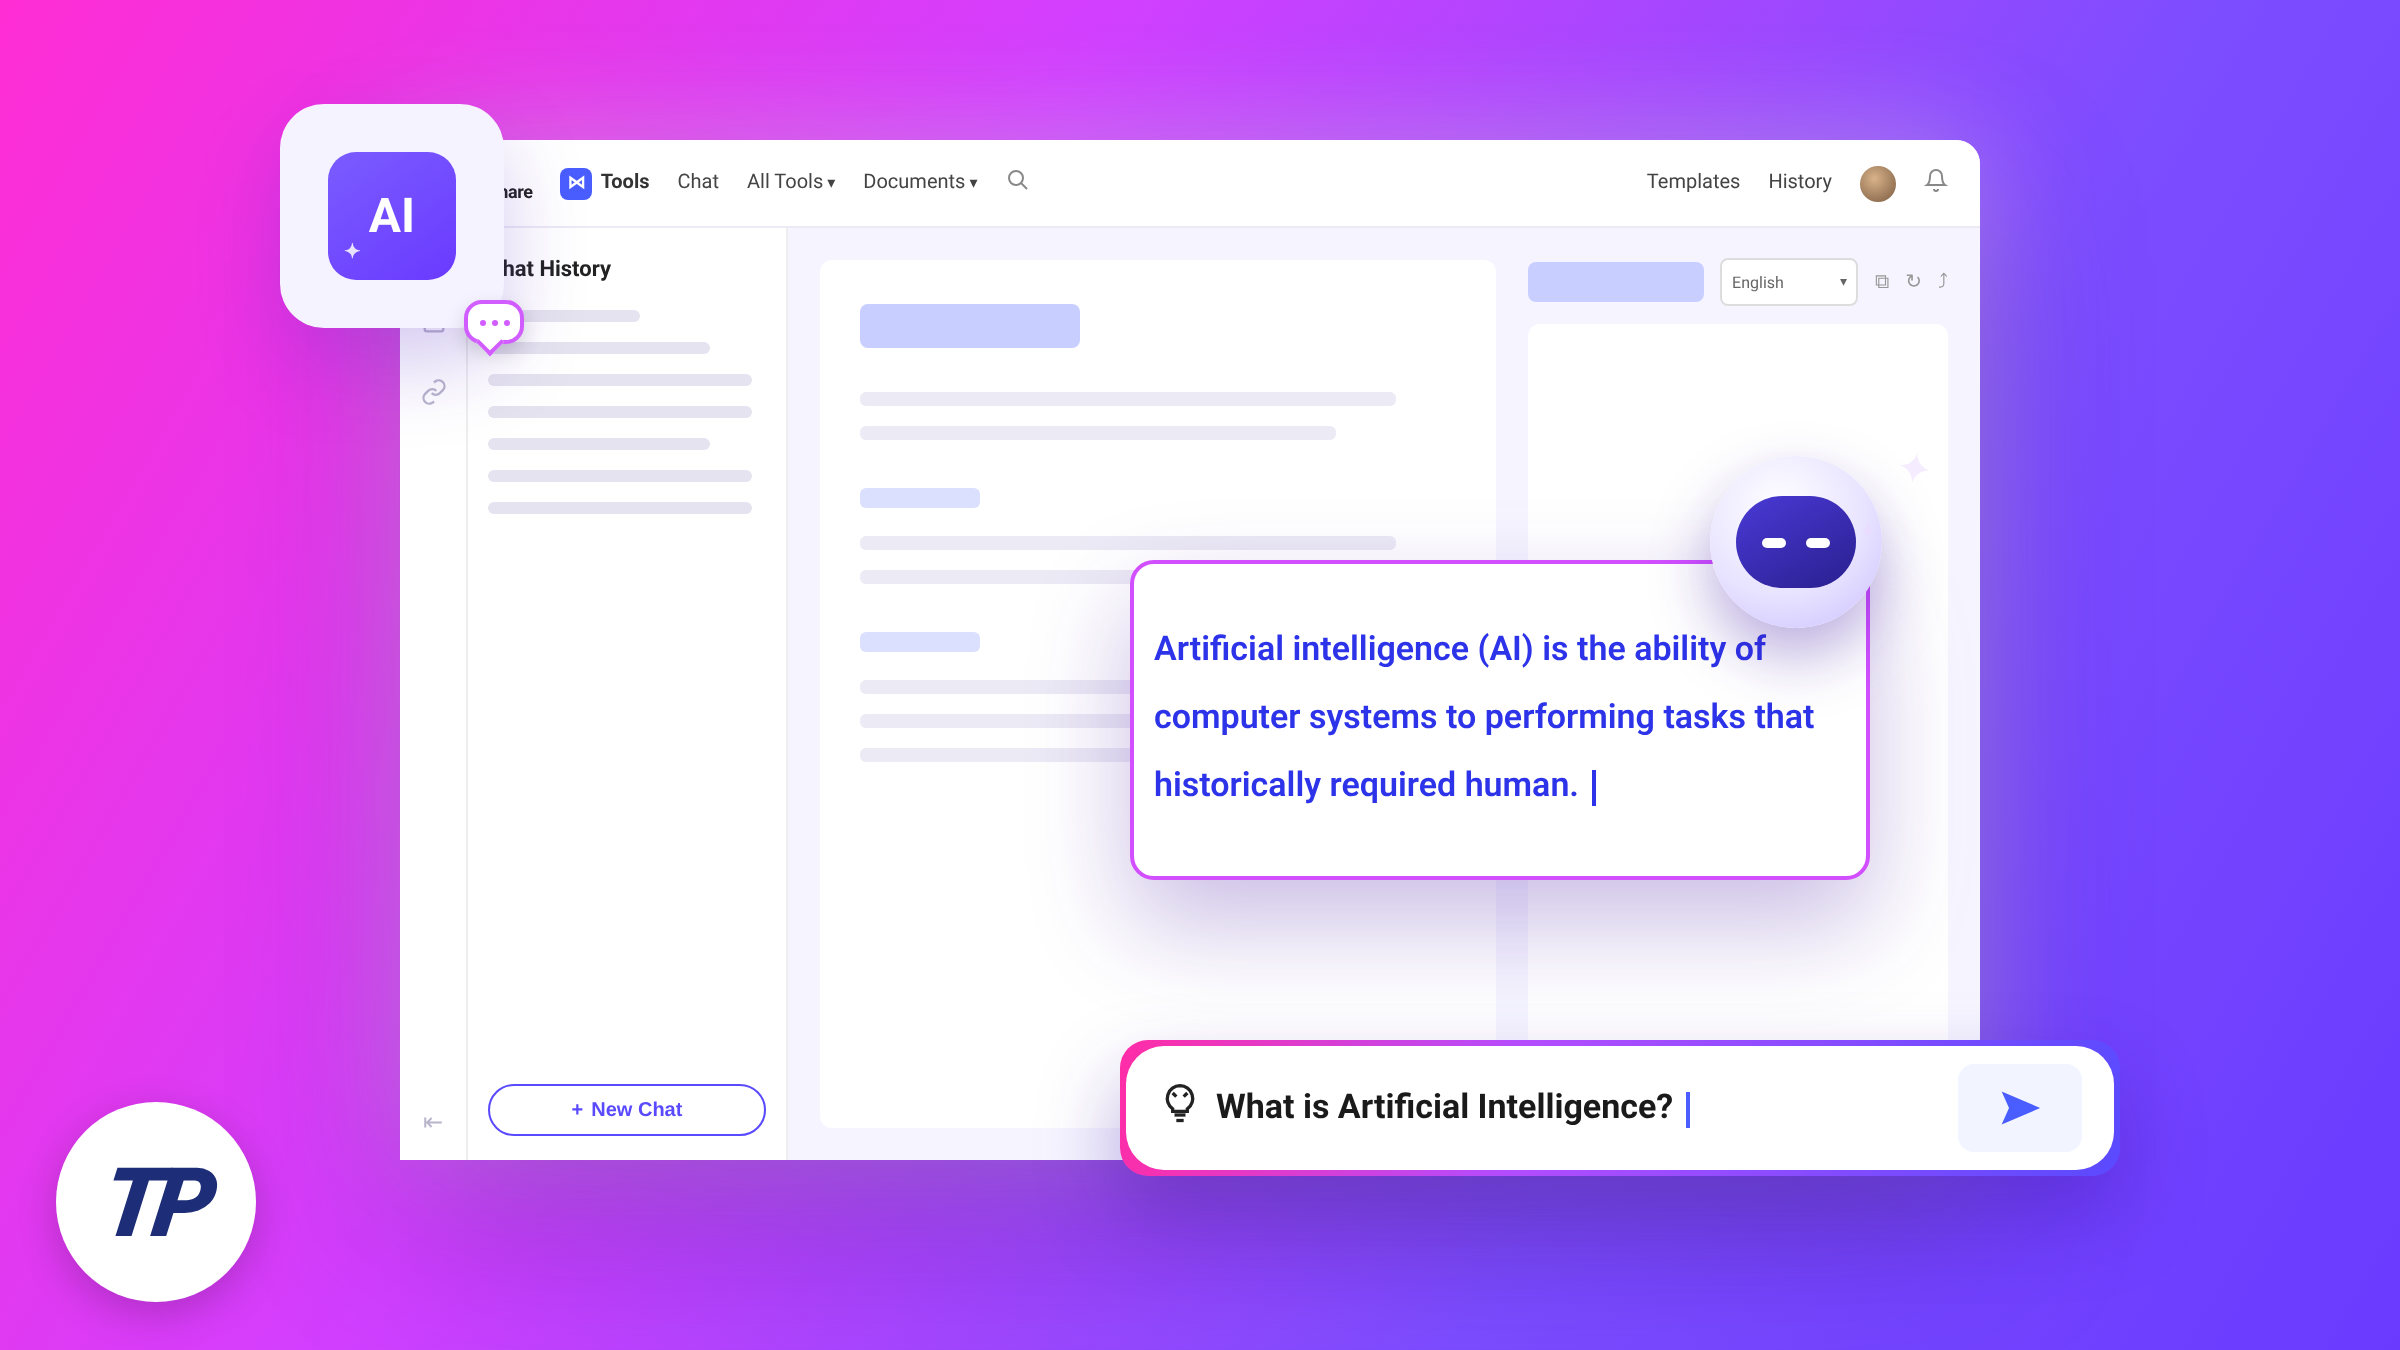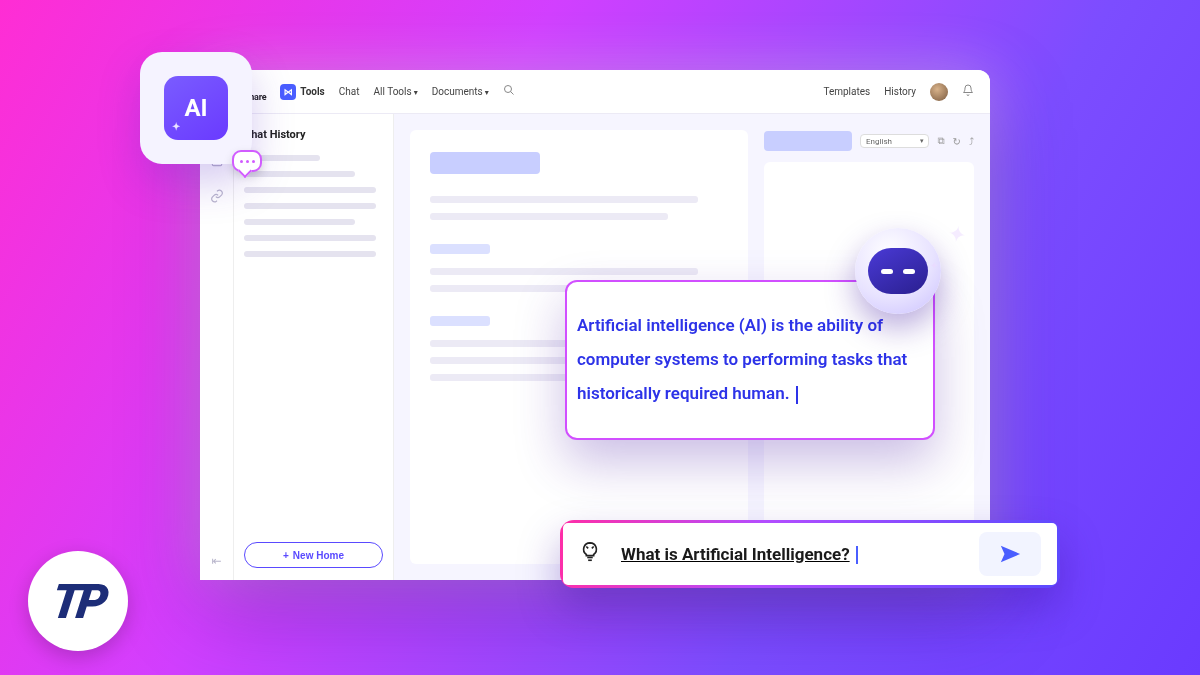--- a/index.html
+++ b/index.html
@@ -152,21 +152,21 @@
 }
 .right-top {
   height: 22px;
   display: flex;
   align-items: center;
   justify-content: flex-end;
   gap: 8px;
 }
 .accent-pill { width: 92px; height: 20px; background: #c8ceff; border-radius: 4px; margin-right: auto; }
 .lang-select {
-  width: 72px; height: 14px; background: #fff; border: 1px solid #ddd;
+  width: 72px; height: 24px; background: #fff; border: 1px solid #ddd;
   border-radius: 4px; font-size: 8px; color: #666;
   display: flex; align-items: center; justify-content: space-between;
   padding: 0 5px;
 }
 .right-top .mini-icon { color: #999; font-size: 10px; }
 .right-card {
   flex: 1;
   background: #ffffff;
   border-radius: 6px;
 }
@@ -293,26 +293,25 @@
   width: 500px;
   height: 68px;
   border-radius: 14px;
   padding: 3px;
   background: linear-gradient(100deg, #ff2da6 0%, #b34dff 40%, #5a4aff 100%);
   box-shadow: 0 20px 40px rgba(60, 20, 160, 0.35);
 }
 .prompt-inner {
   width: 100%; height: 100%;
   background: #ffffff;
-  border-radius: 5px;
+  border-radius: 19px;
   display: flex;
   align-items: center;
   padding: 0 16px;
-  gap: 20px;
-  text-decoration: underline;
+  gap: 7px;
 }
 .prompt-inner .bulb { color: #333; font-size: 20px; }
 .prompt-text {
   flex: 1;
   font-size: 17px;
   font-weight: 700;
   color: #1a1a1a;
 }
 .prompt-text .caret-in {
   display: inline-block; width: 2px; height: 18px; background: #4a5eff;
@@ -408,21 +407,21 @@
       <h3>Chat History</h3>
       <div class="hist-line short"></div>
       <div class="hist-line med"></div>
       <div class="hist-line long"></div>
       <div class="hist-line long"></div>
       <div class="hist-line med"></div>
       <div class="hist-line long"></div>
       <div class="hist-line long"></div>
       <button class="new-chat-btn">
         <span>+</span>
-        <span>New Home</span>
+        <span>New Chat</span>
       </button>
     </div>
 
     <div class="main">
       <div class="doc-col">
         <div class="ph-title"></div>
         <div class="ph-line w90"></div>
         <div class="ph-line w80"></div>
         <div class="ph-sub"></div>
         <div class="ph-line w90"></div>

